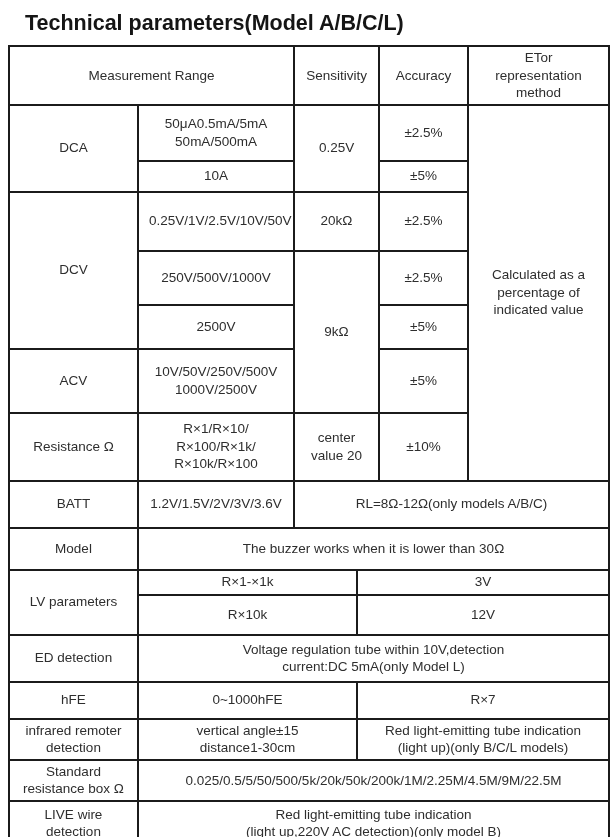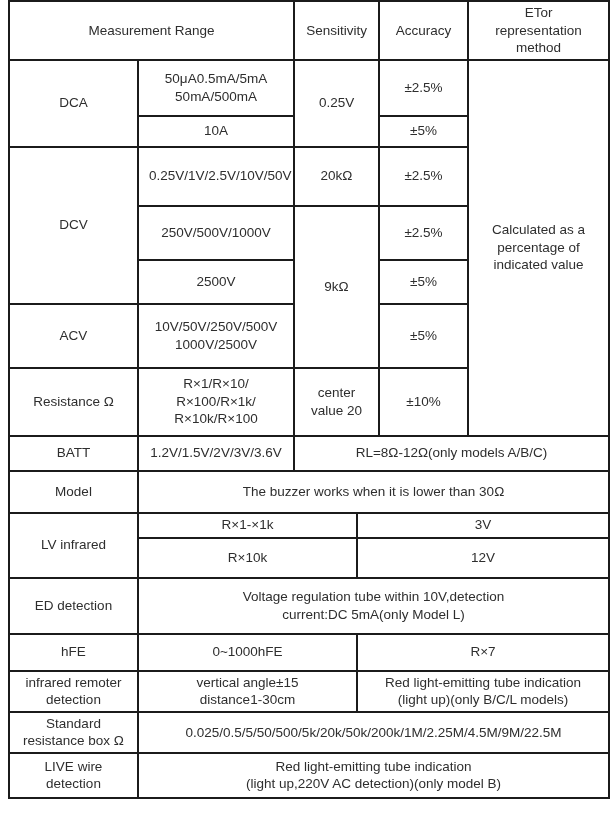--- a/index.html
+++ b/index.html
@@ -38,34 +38,35 @@
   td.left{text-align:left;padding-left:9px;padding-right:4px;}
   
   tr.r-header{height:55px;}
   tr.r-dca1{height:56px;}
   tr.r-dca2{height:31px;}
   tr.r-dcv1{height:59px;}
   tr.r-dcv2{height:54px;}
   tr.r-dcv3{height:44px;}
   tr.r-acv{height:64px;}
   tr.r-res{height:68px;}
-  tr.r-batt{height:35px;}
+  tr.r-batt{height:47px;}
   tr.r-buzzer{height:42px;}
   tr.r-lv1{height:25px;}
   tr.r-lv2{height:40px;}
-  tr.r-ed{height:56px;border-radius:15px;}
+  tr.r-ed{height:47px;border-radius:15px;}
   tr.r-hfe{height:37px;}
   tr.r-ir{height:40px;}
   tr.r-std{height:36px;}
   tr.r-live{height:45px;}
 </style>
 </head>
 <body>
 
 <div class="page">
+  <h1 class="title">Technical parameters(Model A/B/C/L)</h1>
 
   <table class="spec">
     <colgroup>
       <col style="width:129px">
       <col style="width:156px">
       <col style="width:63px">
       <col style="width:22px">
       <col style="width:89px">
       <col style="width:141px">
     </colgroup>
@@ -134,21 +135,21 @@
       <td>1.2V/1.5V/2V/3V/3.6V</td>
       <td colspan="4">RL=8Ω-12Ω(only models A/B/C)</td>
     </tr>
 
     <tr class="r-buzzer">
       <td>Model</td>
       <td class="left" colspan="5">The buzzer works when it is lower than 30Ω</td>
     </tr>
 
     <tr class="r-lv1">
-      <td rowspan="2">LV infrared</td>
+      <td rowspan="2">LV parameters</td>
       <td colspan="2">R×1-×1k</td>
       <td colspan="3">3V</td>
     </tr>
 
     <tr class="r-lv2">
       <td colspan="2">R×10k</td>
       <td colspan="3">12V</td>
     </tr>
 
     <tr class="r-ed">

